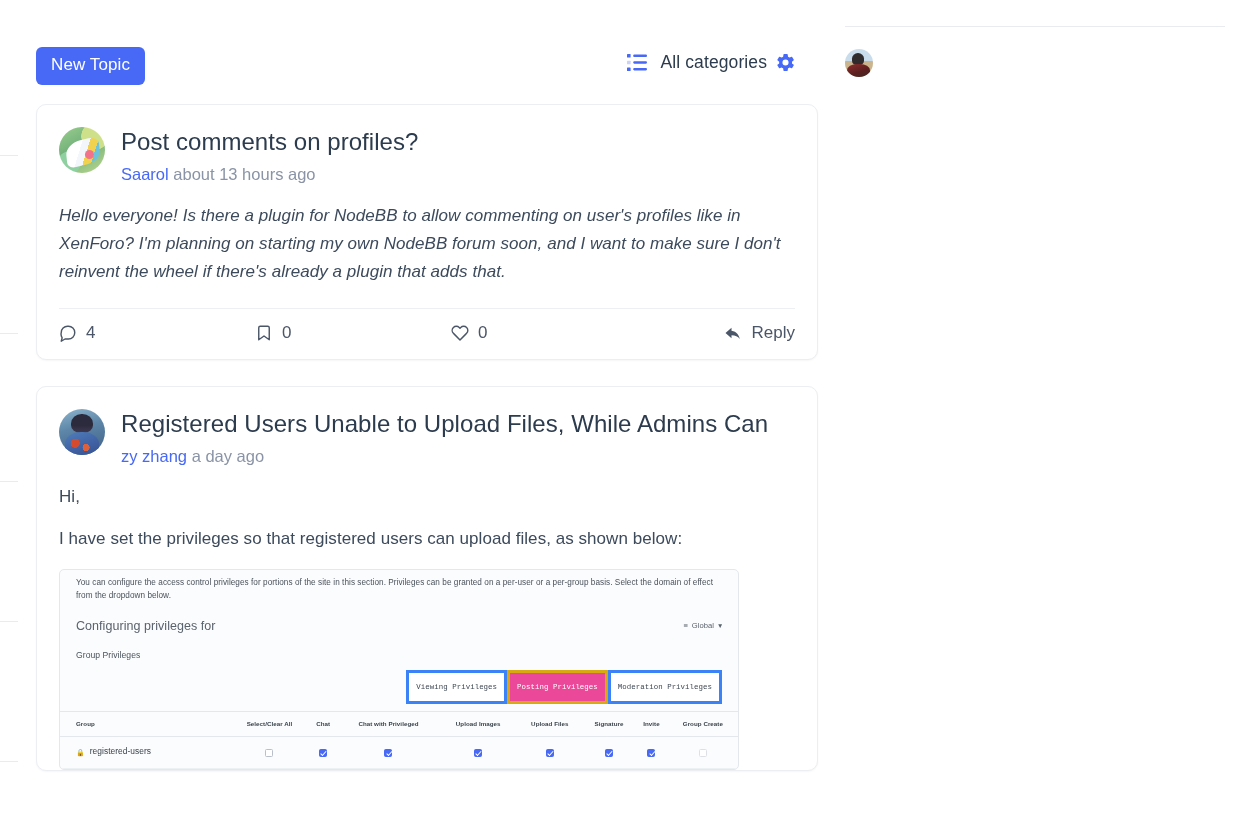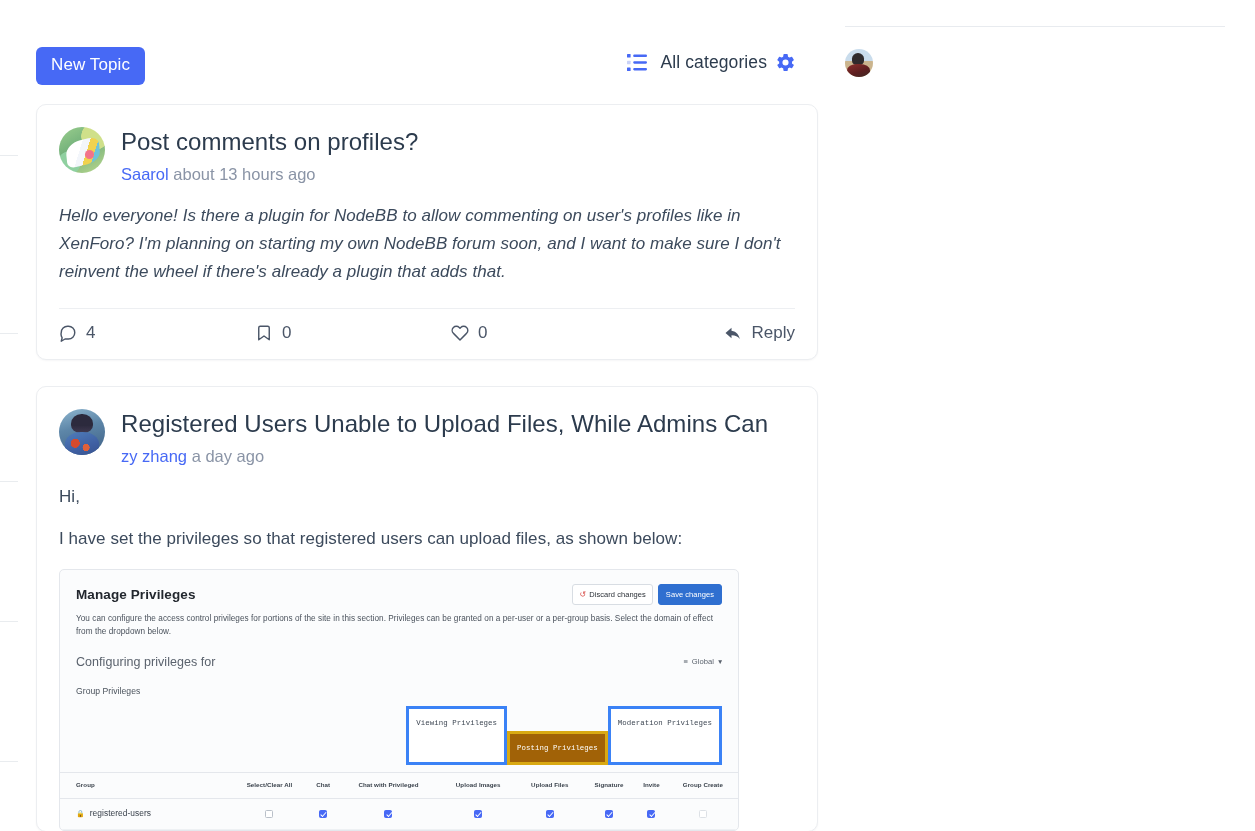--- a/index.html
+++ b/index.html
@@ -150,21 +150,21 @@
   .emb-cfg { display: flex; align-items: center; gap: 26px; padding: 13px 16px 0 16px; justify-content: space-between; }
   .emb-cfg-lbl { font-size: 12.5px; color: #5a626d; }
   .emb-cfg-val { font-size: 7.6px; color: #5a626d; display: flex; align-items: center; gap: 4px; }
   .emb-grp { font-size: 8.6px; color: #4a525c; padding: 12px 16px 0 16px; }
 
   .emb-tabs { display: flex; justify-content: flex-end; gap: 0; padding: 8px 16px 0 16px; }
   .emb-tab {
     font-size: 7.4px; padding: 8px 7px; border: 3px solid #3b82f6; background: #fff;
     color: #3f4854; white-space: nowrap; font-family: Liberation Mono, monospace;
   }
-  .emb-tab.active { background: #a16207; border-color: #d9a913; color: #fff; margin-top: 25px; }
+  .emb-tab.active { background: #ec4899; border-color: #d9a913; color: #fff; }
 
   .emb-table { width: 100%; border-collapse: collapse; margin-top: 7px; }
   .emb-table th {
     font-size: 6.2px; font-weight: 700; color: #3a424c; text-align: center;
     padding: 7px 2px; border-top: 1px solid #e4e7ec; border-bottom: 1px solid #e4e7ec;
     white-space: nowrap;
   }
   .emb-table th:first-child { text-align: left; padding-left: 16px; width: 170px; }
   .emb-table td {
     padding: 8px 2px 9px 2px; text-align: center; font-size: 8px; color: #3a424c;
@@ -294,30 +294,20 @@
             <span class="post-time">a day ago</span>
           </div>
         </div>
       </div>
 
       <div class="post-body">
         <p>Hi,</p>
         <p>I have set the privileges so that registered users can upload files, as shown below:</p>
 
         <div class="embed">
-          <div class="emb-head">
-            <div class="emb-title">Manage Privileges</div>
-            <div class="emb-btns">
-              <div class="emb-discard">
-                <span class="ic">↺</span>
-                <span>Discard changes</span>
-              </div>
-              <div class="emb-save">Save changes</div>
-            </div>
-          </div>
 
           <div class="emb-desc">You can configure the access control privileges for portions of the site in this section. Privileges can be granted on a per-user or a per-group basis. Select the domain of effect from the dropdown below.</div>
 
           <div class="emb-cfg">
             <span class="emb-cfg-lbl">Configuring privileges for</span>
             <span class="emb-cfg-val">
               <span>≡</span>
               <span>Global</span>
               <span>▾</span>
             </span>

